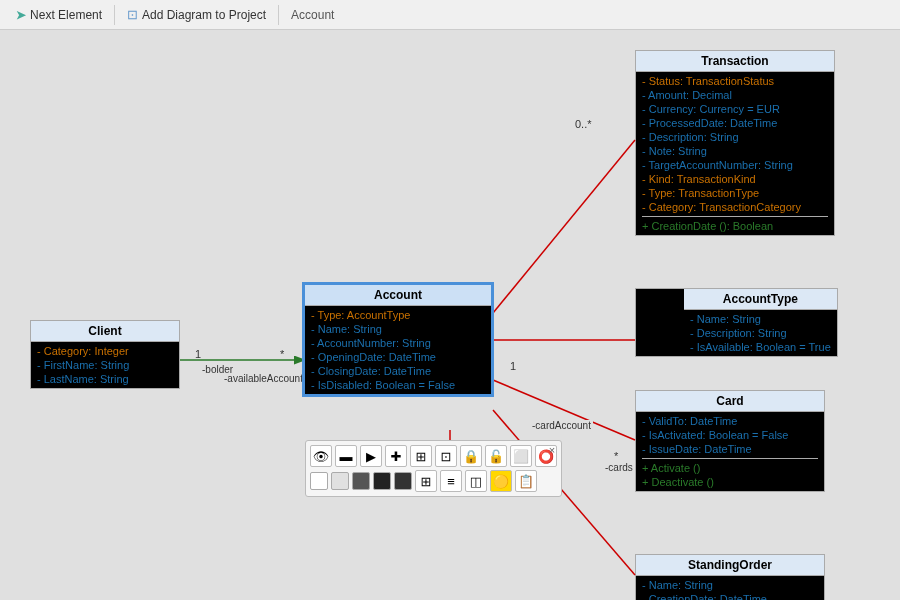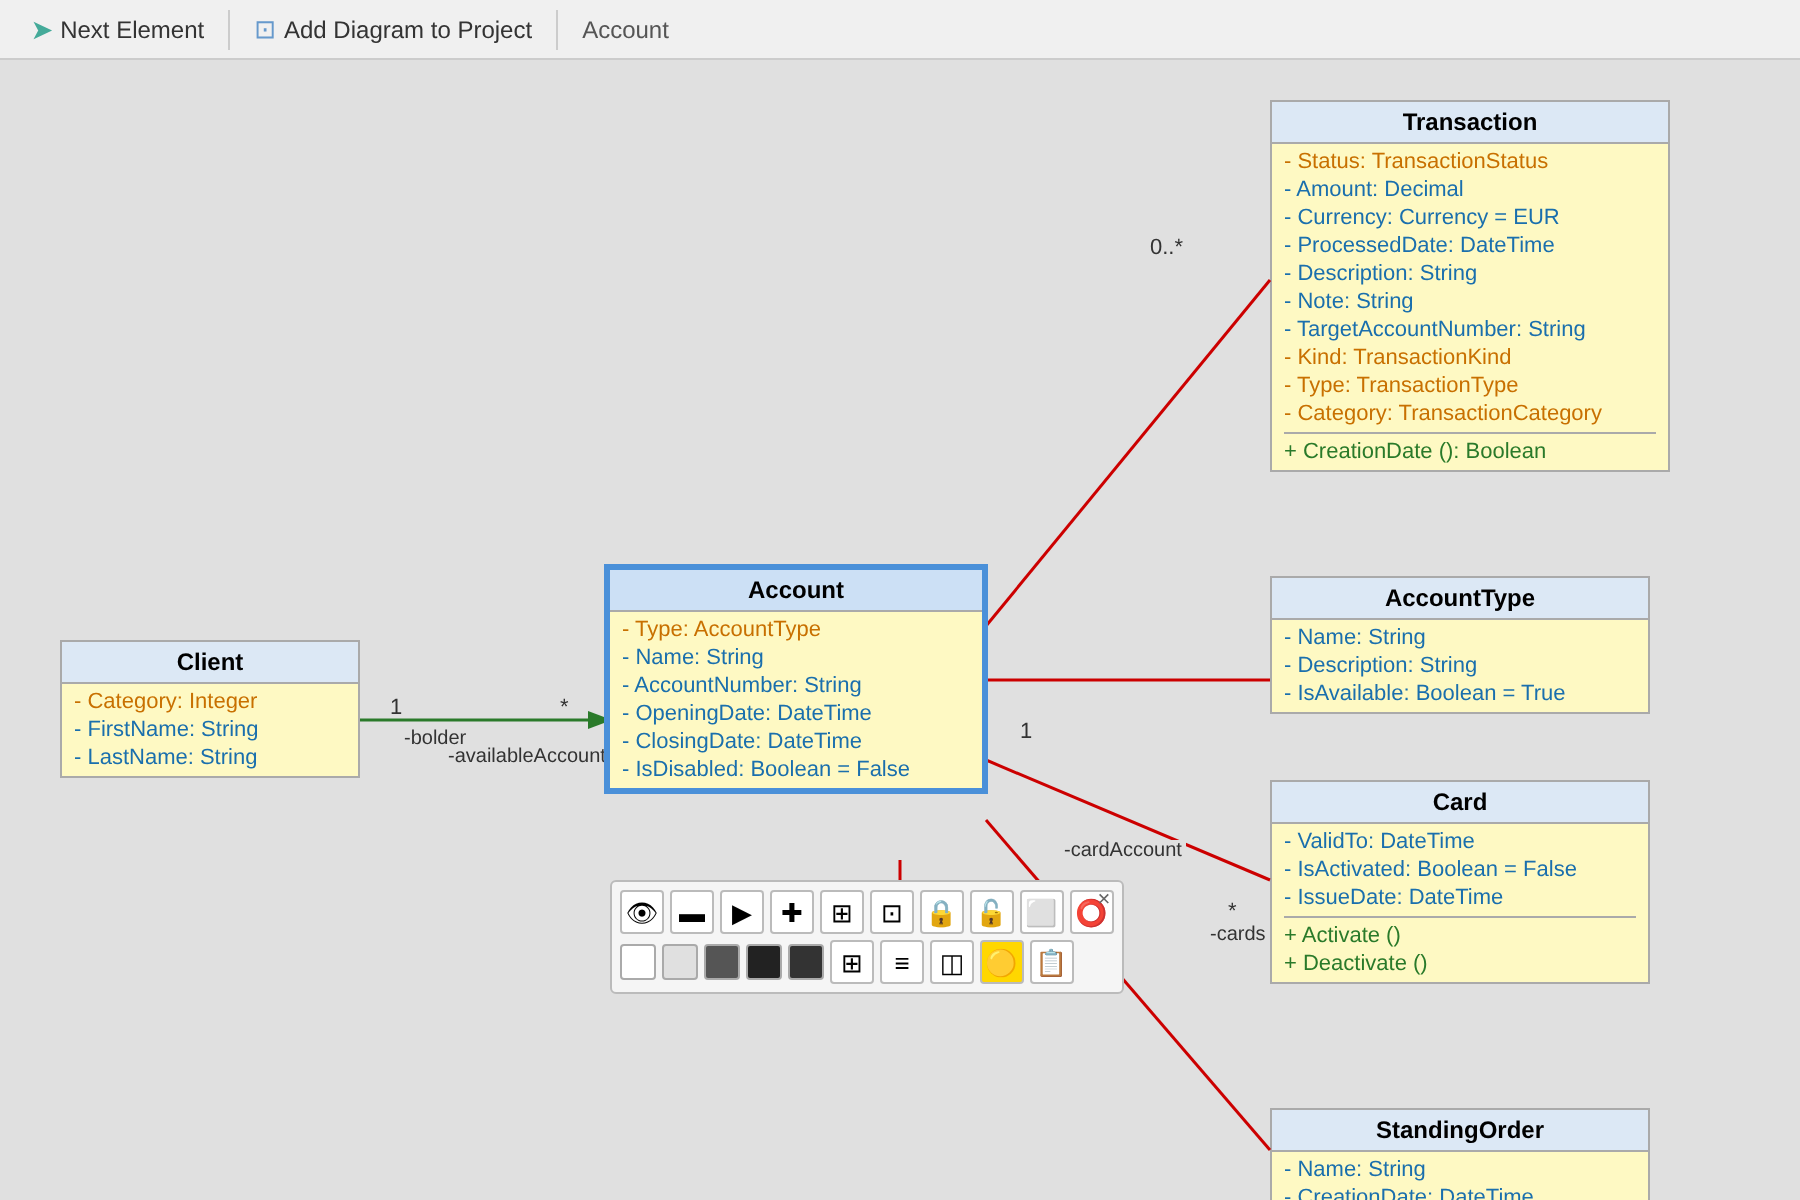--- a/index.html
+++ b/index.html
@@ -34,21 +34,21 @@
       width: 900px;
       height: 570px;
       position: relative;
       background: #e0e0e0;
       overflow: hidden;
     }
 
     
     .uml-box {
       position: absolute;
-      background: #fef9c3;
+      background: #000000;
       border: 1px solid #aaa;
       font-size: 11px;
       min-width: 120px;
     }
     .uml-box-title {
       background: #dce8f5;
       text-align: center;
       font-weight: bold;
       padding: 3px 6px;
       border-bottom: 1px solid #aaa;
@@ -75,21 +75,21 @@
       box-shadow: 0 0 0 1px #4a90d9;
       z-index: 5;
       min-width: 190px;
     }
     #account-box .uml-box-title {
       background: #cce0f5;
     }
 
     #client-box { left: 30px; top: 290px; min-width: 150px; }
     #transaction-box { left: 635px; top: 20px; min-width: 200px; }
-    #accounttype-box { left: 635px; top: 258px; min-width: 190px; }
+    #accounttype-box { left: 635px; top: 258px; min-width: 190px; padding-left: 48px; }
     #card-box { left: 635px; top: 360px; min-width: 190px; }
     #standingorder-box { left: 635px; top: 524px; min-width: 190px; }
 
     
     #palette {
       position: absolute;
       left: 305px;
       top: 410px;
       background: #f5f5f5;
       border: 1px solid #bbb;

